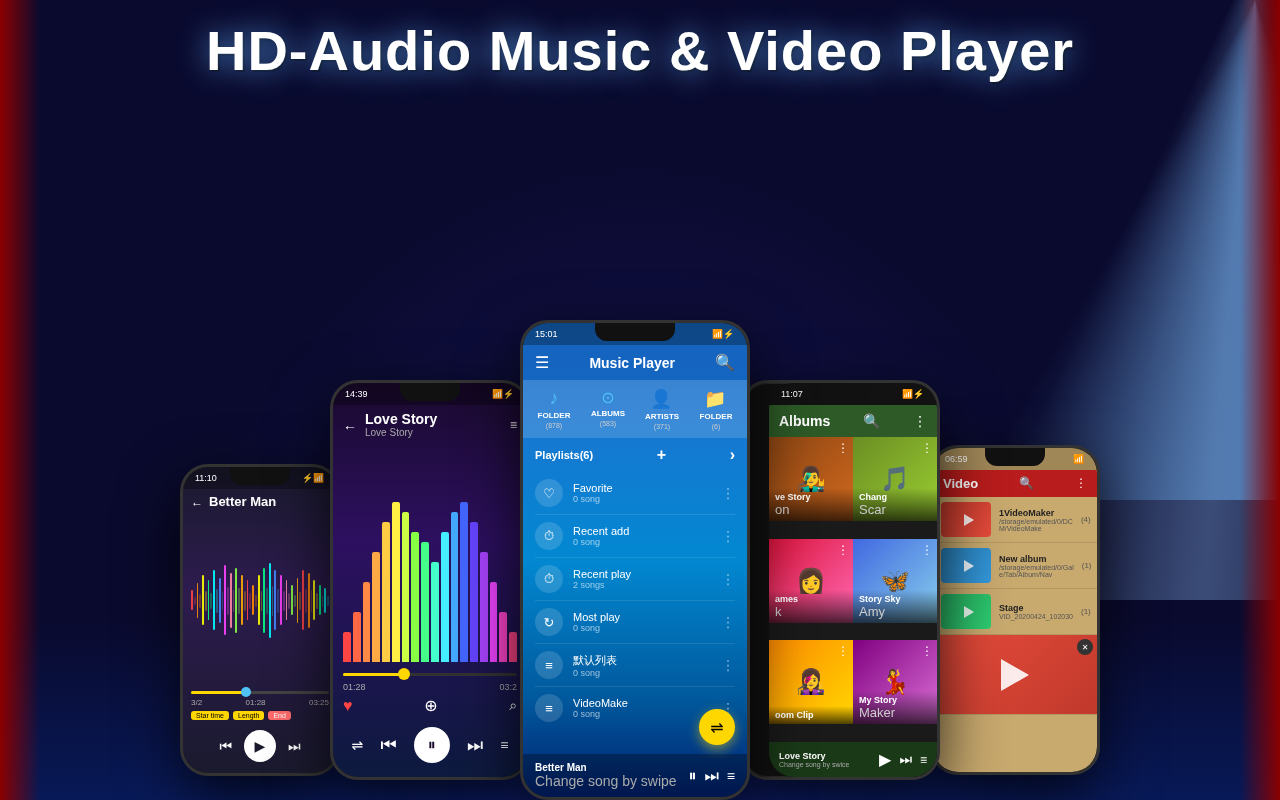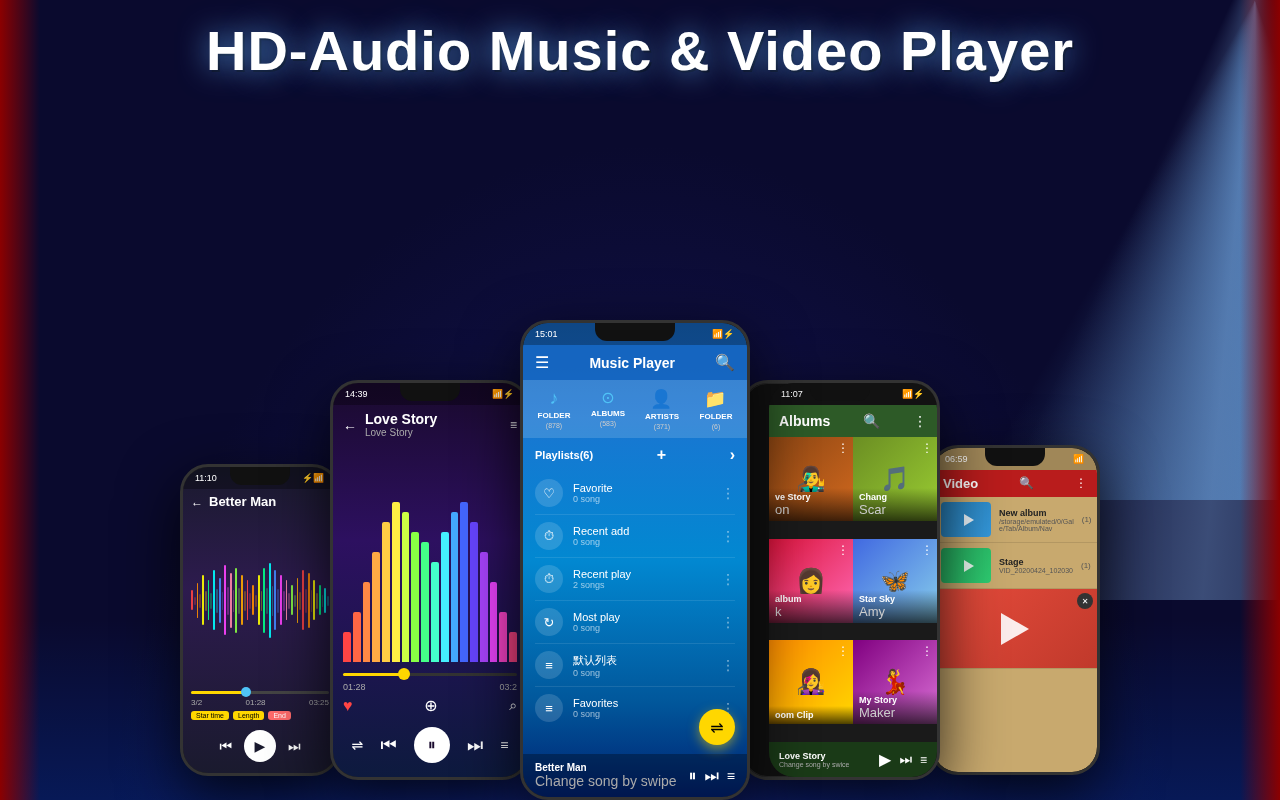--- a/index.html
+++ b/index.html
@@ -907,21 +907,21 @@
             <div class="mp-playlist-name">默认列表</div>
             <div class="mp-playlist-count">0 song</div>
           </div>
           <span class="mp-playlist-more">⋮</span>
         </div>
         <div class="divider"></div>
 
         <div class="mp-playlist-item">
           <div class="mp-playlist-icon">≡</div>
           <div class="mp-playlist-info">
-            <div class="mp-playlist-name">Favorites</div>
+            <div class="mp-playlist-name">VideoMake</div>
             <div class="mp-playlist-count">0 song</div>
           </div>
           <span class="mp-playlist-more">⋮</span>
         </div>
 
         <div class="mp-bottom-player">
           <div class="mp-bottom-song">
             <div class="mp-bottom-song-name">Better Man</div>
             <div class="mp-bottom-song-sub">Change song by swipe</div>
           </div>
@@ -963,29 +963,29 @@
             <div class="album-bg-2 person-silhouette">🎵</div>
             <div class="album-cell-overlay">
               <div class="album-cell-name">Chang</div>
               <div class="album-cell-artist">Scar</div>
             </div>
             <span class="album-more">⋮</span>
           </div>
           <div class="album-cell">
             <div class="album-bg-3 person-silhouette">👩</div>
             <div class="album-cell-overlay">
-              <div class="album-cell-name">album</div>
+              <div class="album-cell-name">ames</div>
               <div class="album-cell-artist">k</div>
             </div>
             <span class="album-more">⋮</span>
           </div>
           <div class="album-cell">
             <div class="album-bg-4 person-silhouette">🦋</div>
             <div class="album-cell-overlay">
-              <div class="album-cell-name">Star Sky</div>
+              <div class="album-cell-name">Story Sky</div>
               <div class="album-cell-artist">Amy</div>
             </div>
             <span class="album-more">⋮</span>
           </div>
           <div class="album-cell">
             <div class="album-bg-5 person-silhouette">👩‍🎤</div>
             <div class="album-cell-overlay">
               <div class="album-cell-name">oom Clip</div>
               <div class="album-cell-artist"></div>
             </div>
@@ -1021,20 +1021,30 @@
         <span>📶</span>
       </div>
       <div class="phone5-content">
         <div class="video-header">
           <span class="video-title">Video</span>
           <span style="color:white;font-size:12px;">🔍</span>
           <span style="color:white;font-size:12px;">⋮</span>
         </div>
         <div class="video-list">
           <div class="video-item">
+            <div class="video-thumb vthumb-1">
+              <div class="play-triangle"></div>
+            </div>
+            <div class="video-info">
+              <div class="video-name">1VideoMaker</div>
+              <div class="video-path">/storage/emulated/0/DC M/VideoMake</div>
+            </div>
+            <div class="video-count">(4)</div>
+          </div>
+          <div class="video-item">
             <div class="video-thumb vthumb-3">
               <div class="play-triangle"></div>
             </div>
             <div class="video-info">
               <div class="video-name">New album</div>
               <div class="video-path">/storage/emulated/0/Gal e/Tab/Album/Nav</div>
             </div>
             <div class="video-count">(1)</div>
           </div>
           <div class="video-item">

